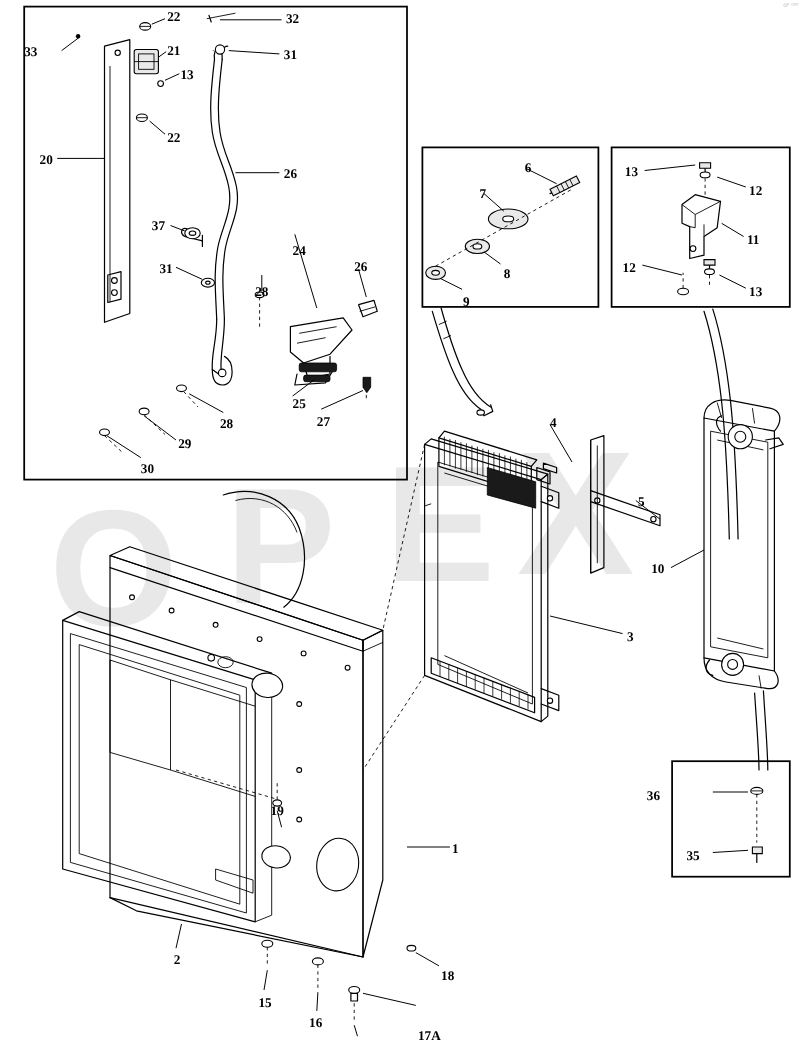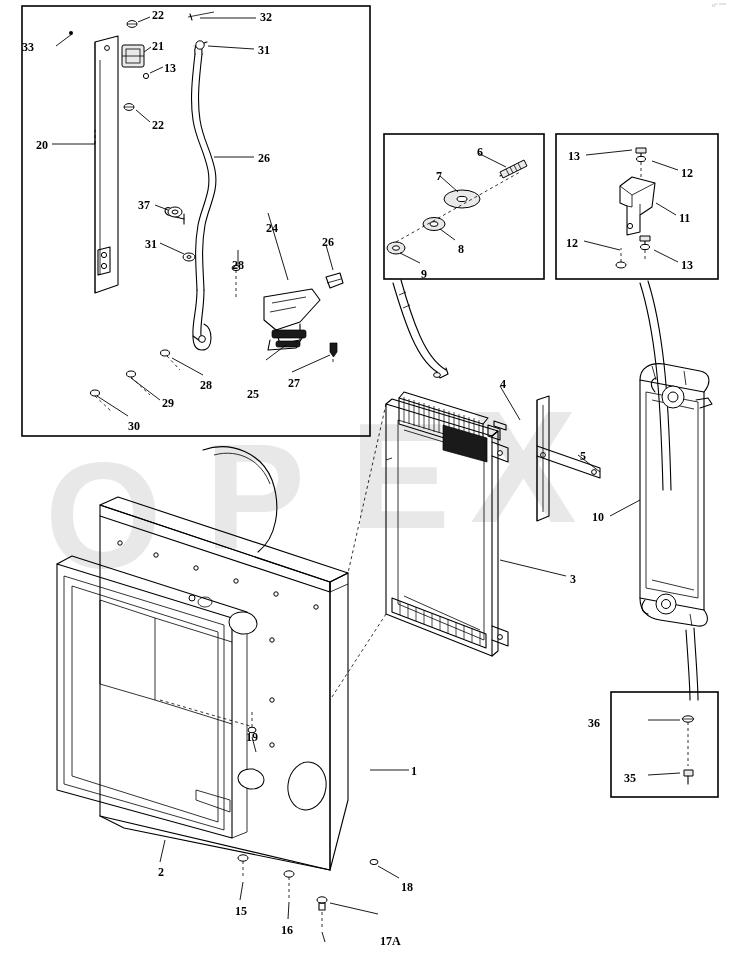--- a/index.html
+++ b/index.html
@@ -379,21 +379,21 @@
   <div class="callout" style="left:258px;top:44px;">31</div>
   <div class="callout" style="left:164px;top:62px;">13</div>
   <div class="callout" style="left:152px;top:119px;">22</div>
   <div class="callout" style="left:36px;top:139px;">20</div>
   <div class="callout" style="left:258px;top:152px;">26</div>
   <div class="callout" style="left:138px;top:199px;">37</div>
   <div class="callout" style="left:266px;top:222px;">24</div>
   <div class="callout" style="left:145px;top:238px;">31</div>
   <div class="callout" style="left:322px;top:236px;">26</div>
   <div class="callout" style="left:232px;top:259px;">28</div>
-  <div class="callout" style="left:247px;top:361px;margin-top:27px;">25</div>
+  <div class="callout" style="left:266px;top:361px;">25</div>
   <div class="callout" style="left:288px;top:377px;">27</div>
   <div class="callout" style="left:200px;top:379px;">28</div>
   <div class="callout" style="left:162px;top:397px;">29</div>
   <div class="callout" style="left:128px;top:420px;">30</div>
 
   <div class="callout" style="left:477px;top:146px;">6</div>
   <div class="callout" style="left:436px;top:170px;">7</div>
   <div class="callout" style="left:458px;top:243px;">8</div>
   <div class="callout" style="left:421px;top:268px;">9</div>
 

